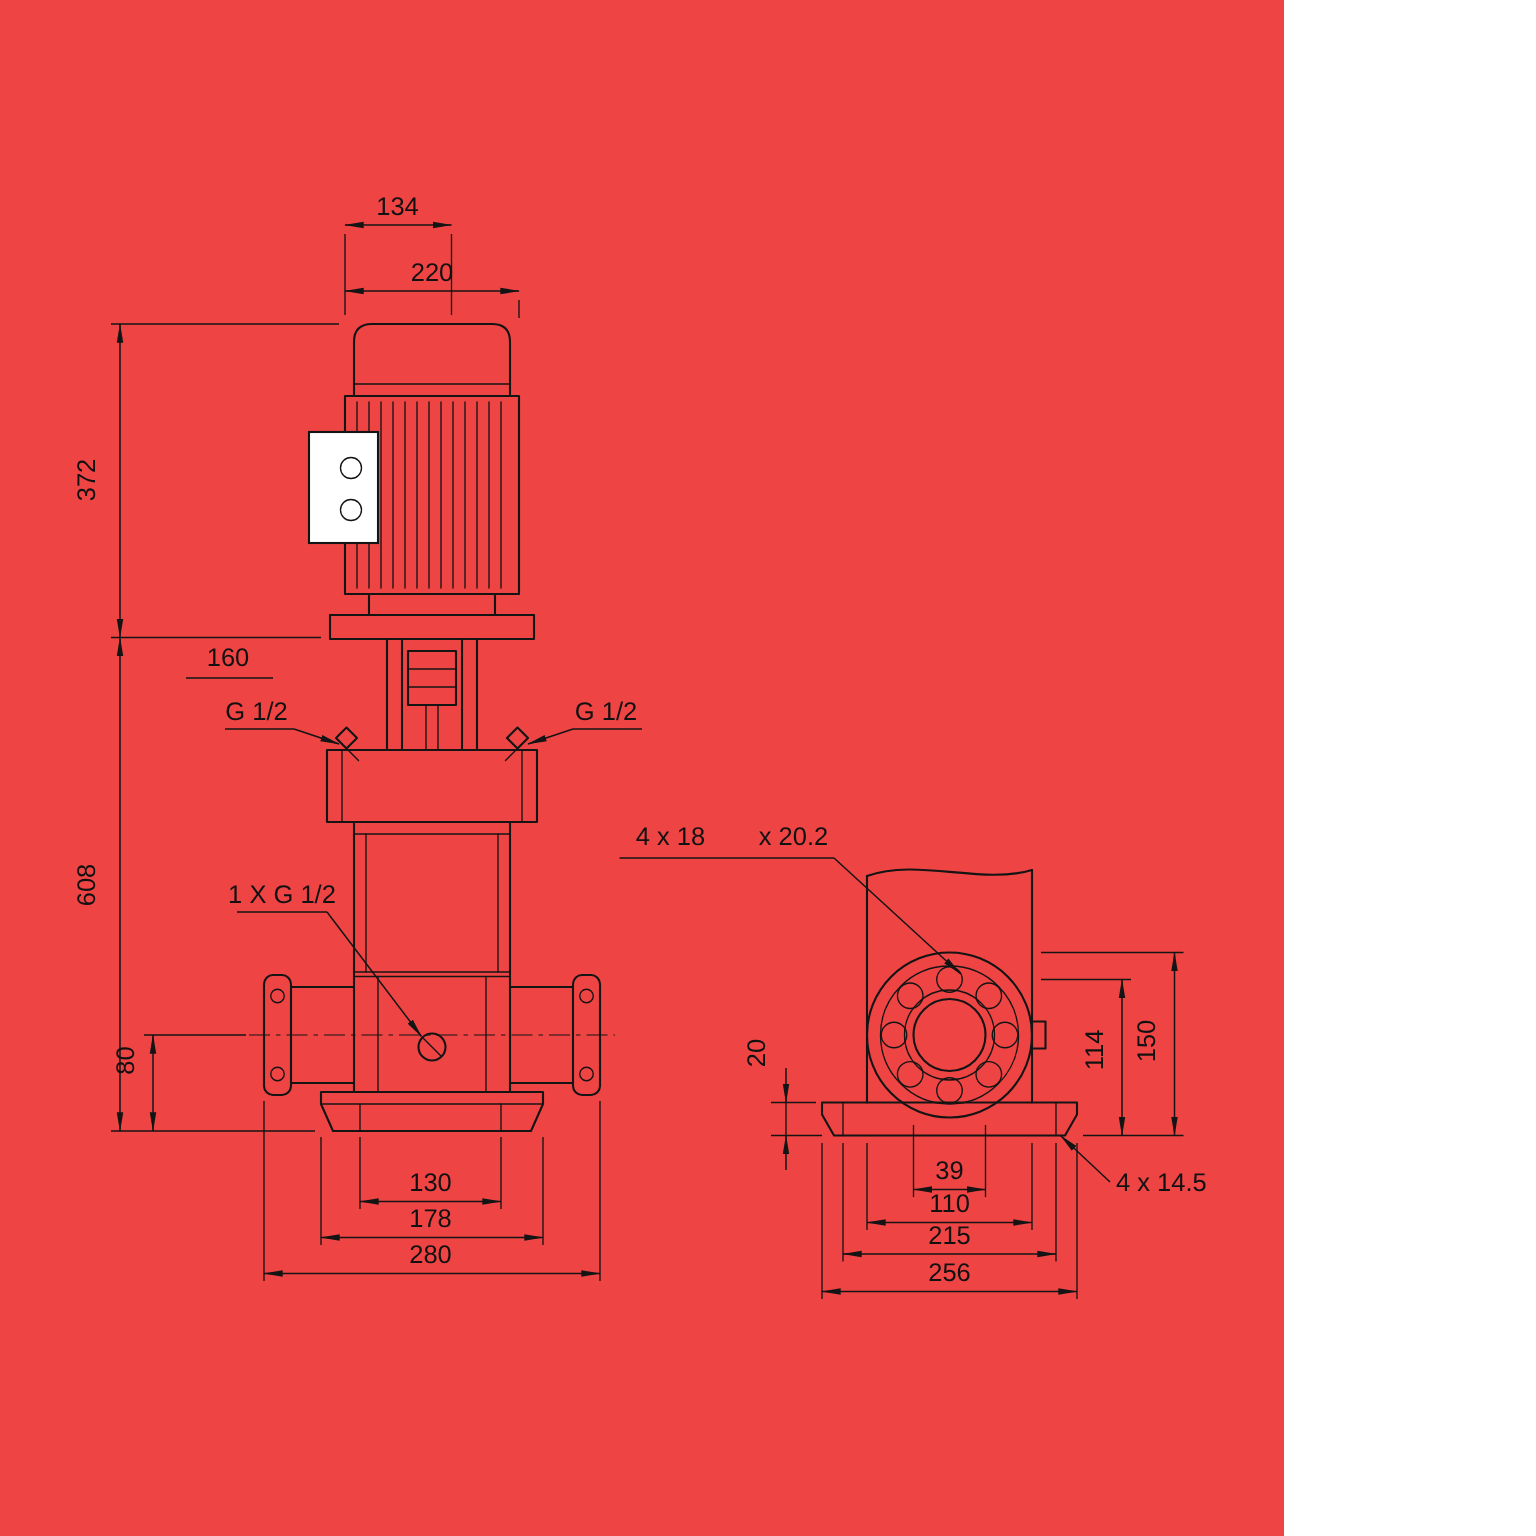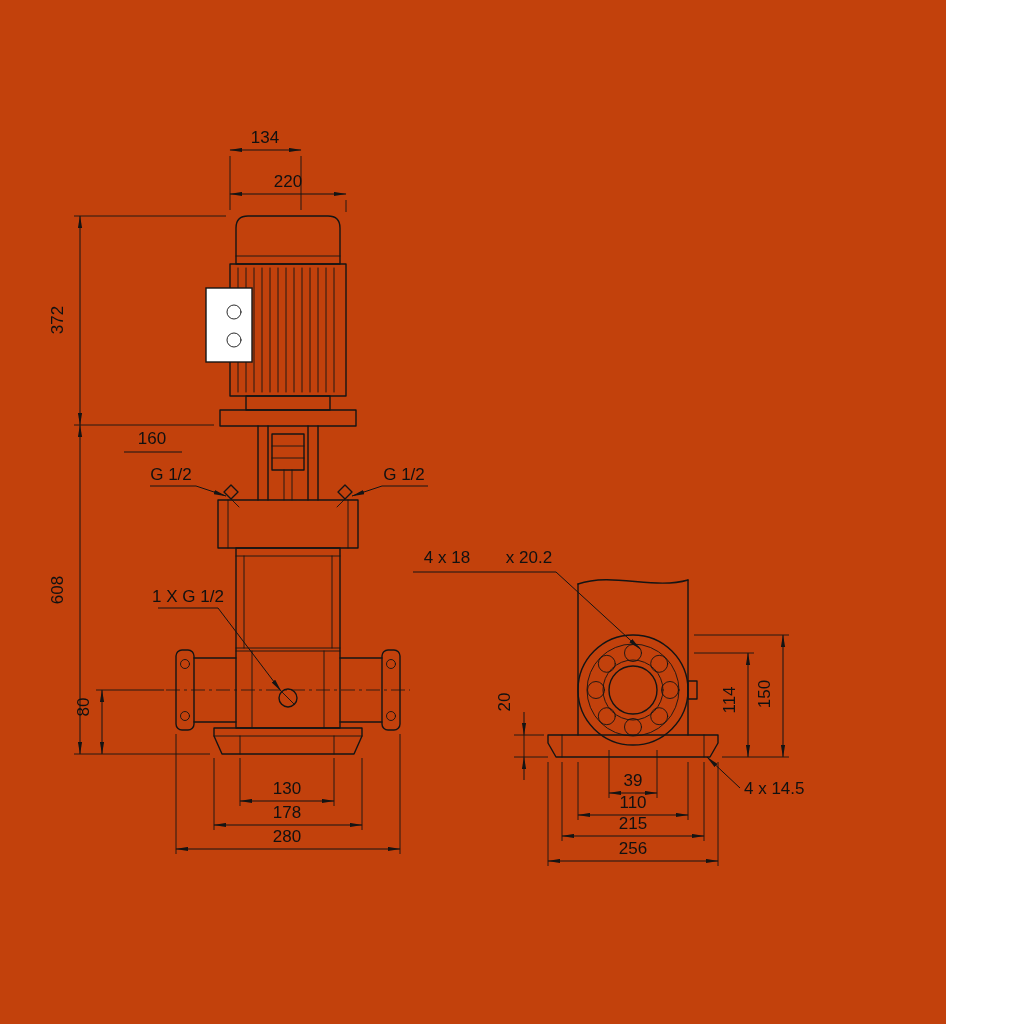--- a/index.html
+++ b/index.html
@@ -1,16 +1,16 @@
 <!DOCTYPE html>
 <html><head>
 <meta charset="utf-8">
 <style>
   html,body{margin:0;padding:0;background:#ffffff;}
-  .stage{width:946px;height:1024px;position:relative;background:#c2410c;overflow:hidden;}
+  .stage{width:856px;height:1024px;position:relative;background:#ef4444;overflow:hidden;}
   svg{display:block;}
   .o{fill:none;stroke:#141414;stroke-width:1.4;stroke-linejoin:round;stroke-linecap:round;}
   .t{fill:none;stroke:#141414;stroke-width:0.9;stroke-linejoin:round;stroke-linecap:round;}
   .w{fill:none;stroke:#141414;stroke-width:0.9;}
   .d{fill:none;stroke:#141414;stroke-width:1;}
   .cl{fill:none;stroke:#141414;stroke-width:0.8;stroke-dasharray:14 4 3 4;}
   .fillwhite{fill:#ffffff;stroke:#141414;stroke-width:1.4;}
   .arr{fill:#141414;stroke:none;}
   text{fill:#111111;font-family:"Liberation Sans", sans-serif;font-size:17px;}
 </style>

